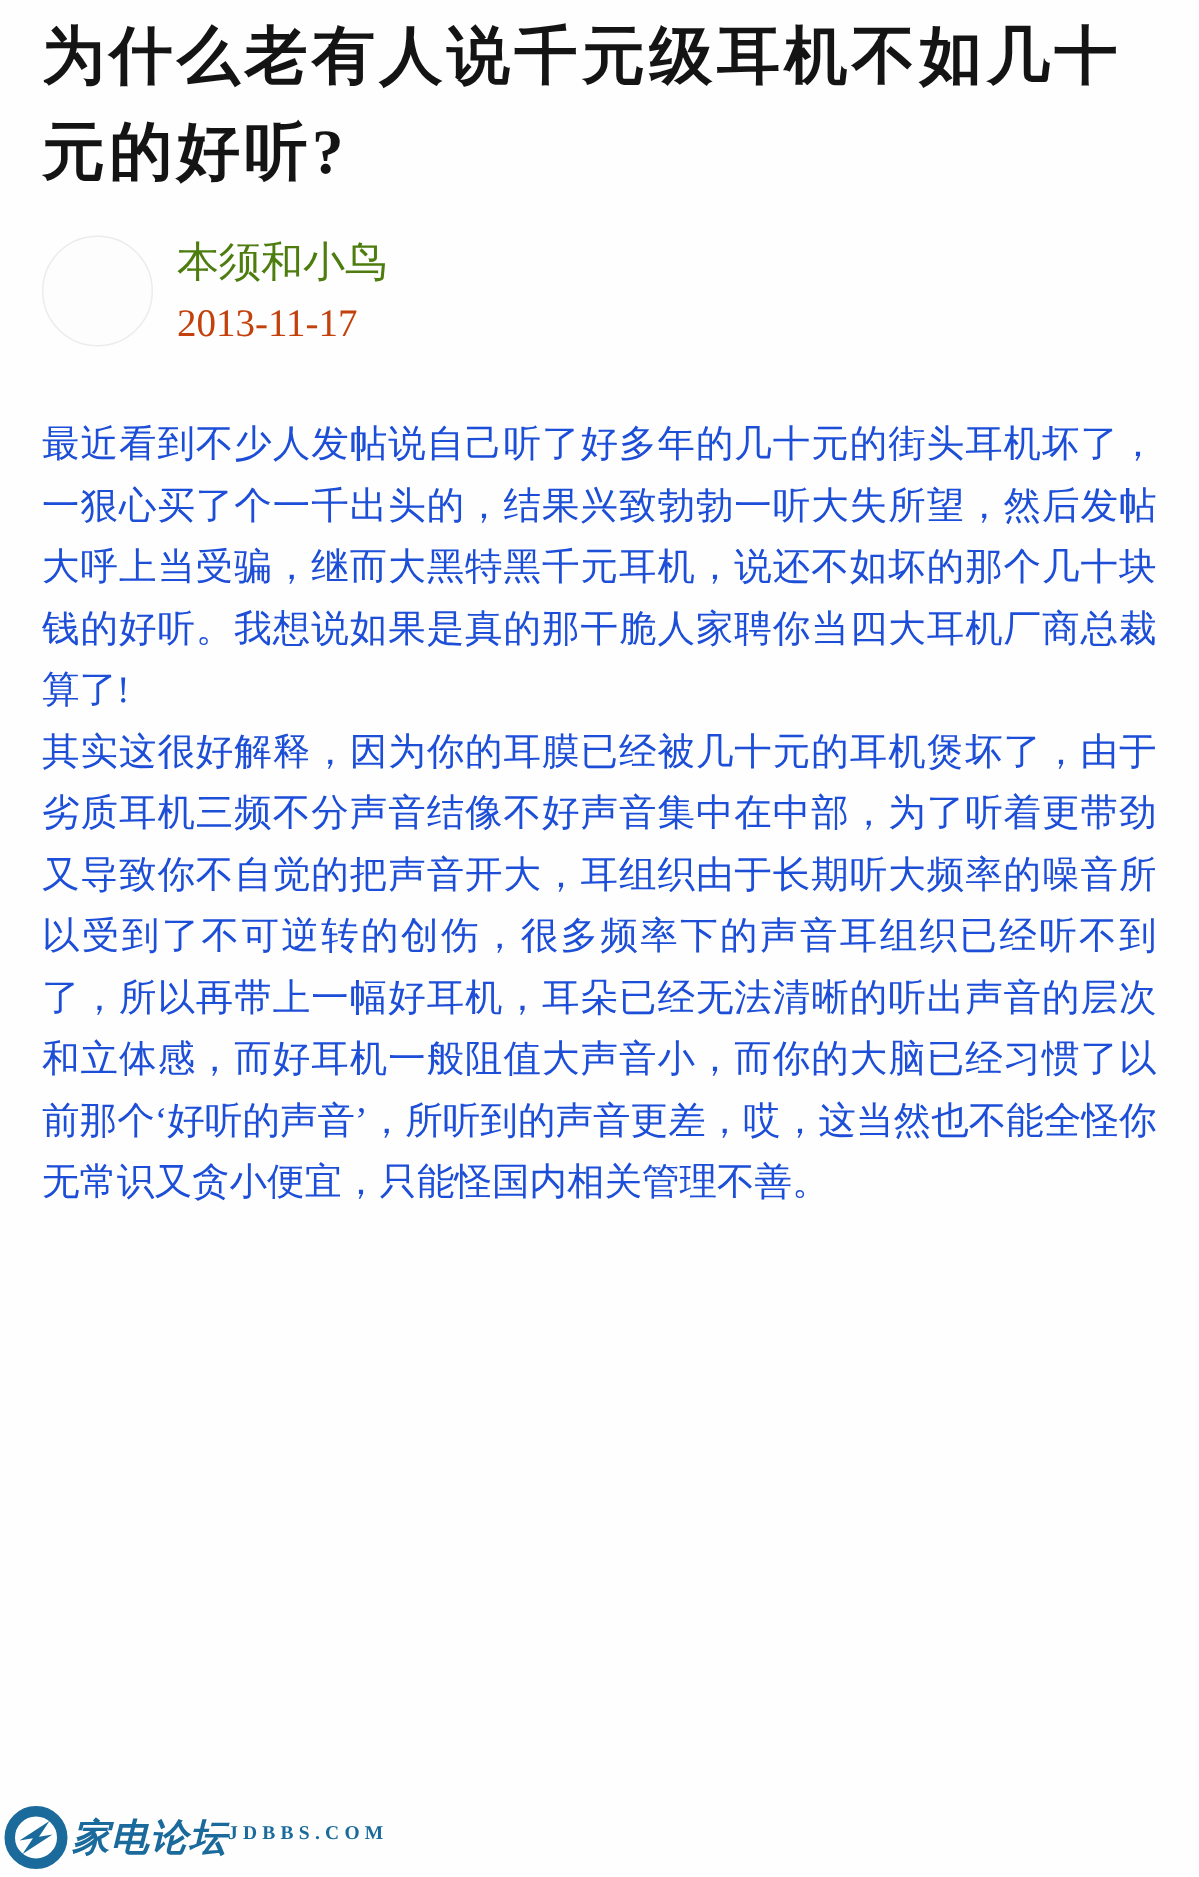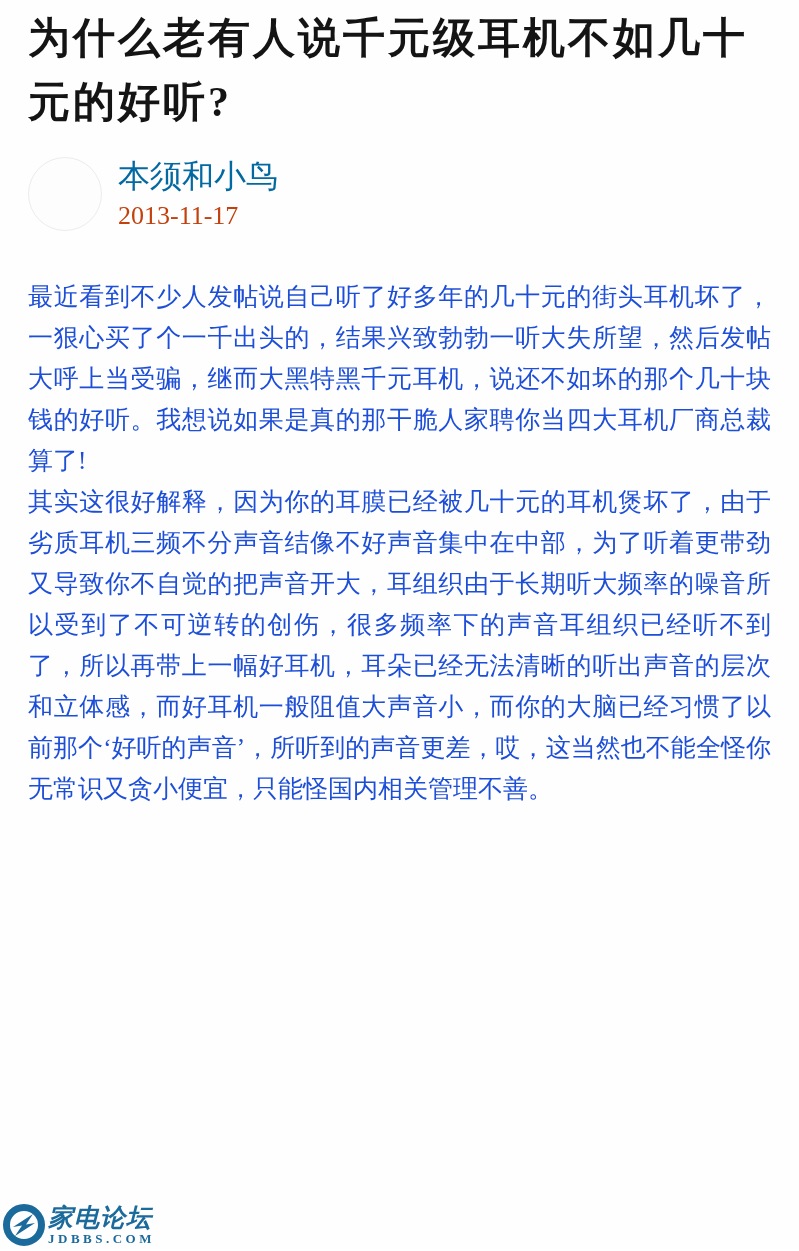--- a/index.html
+++ b/index.html
@@ -36,23 +36,23 @@
     border: 1px solid #ececec;
     flex: 0 0 auto;
   }
   .author-meta {
     margin-left: 16px;
     display: flex;
     flex-direction: column;
     justify-content: center;
   }
   .author-name {
-    font-size: 32px;
+    font-size: 28px;
     line-height: 38px;
-    color: #0369a1;
+    color: #4d7c0f;
     font-weight: 500;
   }
   .publish-date {
     margin-top: 6px;
     font-size: 26px;
     line-height: 30px;
     color: #c2410c;
     font-weight: 400;
   }
   .article-body {
@@ -73,21 +73,21 @@
     pointer-events: none;
   }
   .watermark-logo {
     width: 44px;
     height: 44px;
     flex: 0 0 auto;
     margin-right: 2px;
   }
   .watermark-text {
     display: flex;
-    flex-direction: column;
+    flex-direction: row;
     line-height: 1;
   }
   .watermark-name {
     font-size: 25px;
     font-weight: 900;
     font-style: italic;
     letter-spacing: 1px;
     color: #1b6a9c;
     text-shadow:
       -1px -1px 0 #ffffff,

